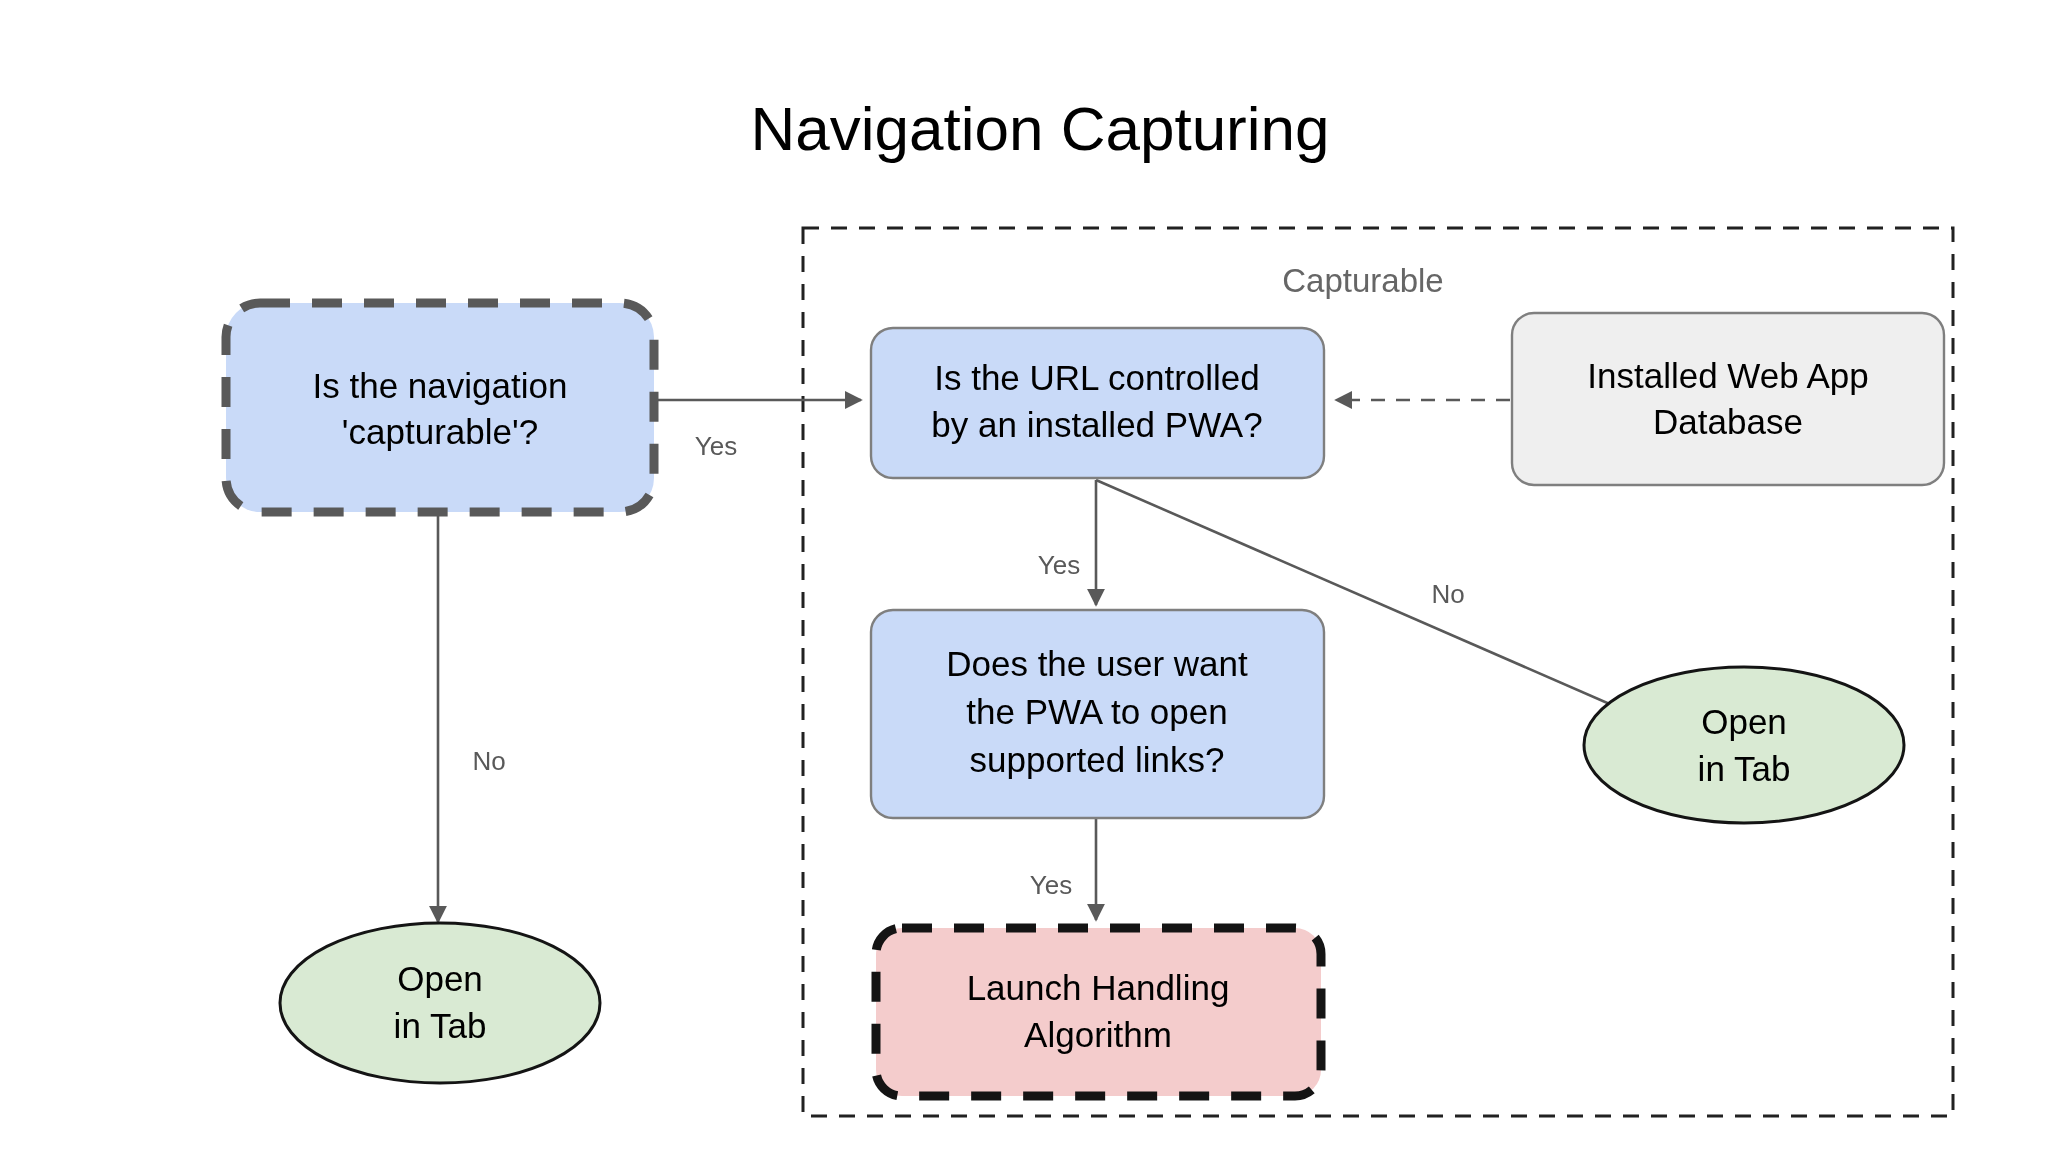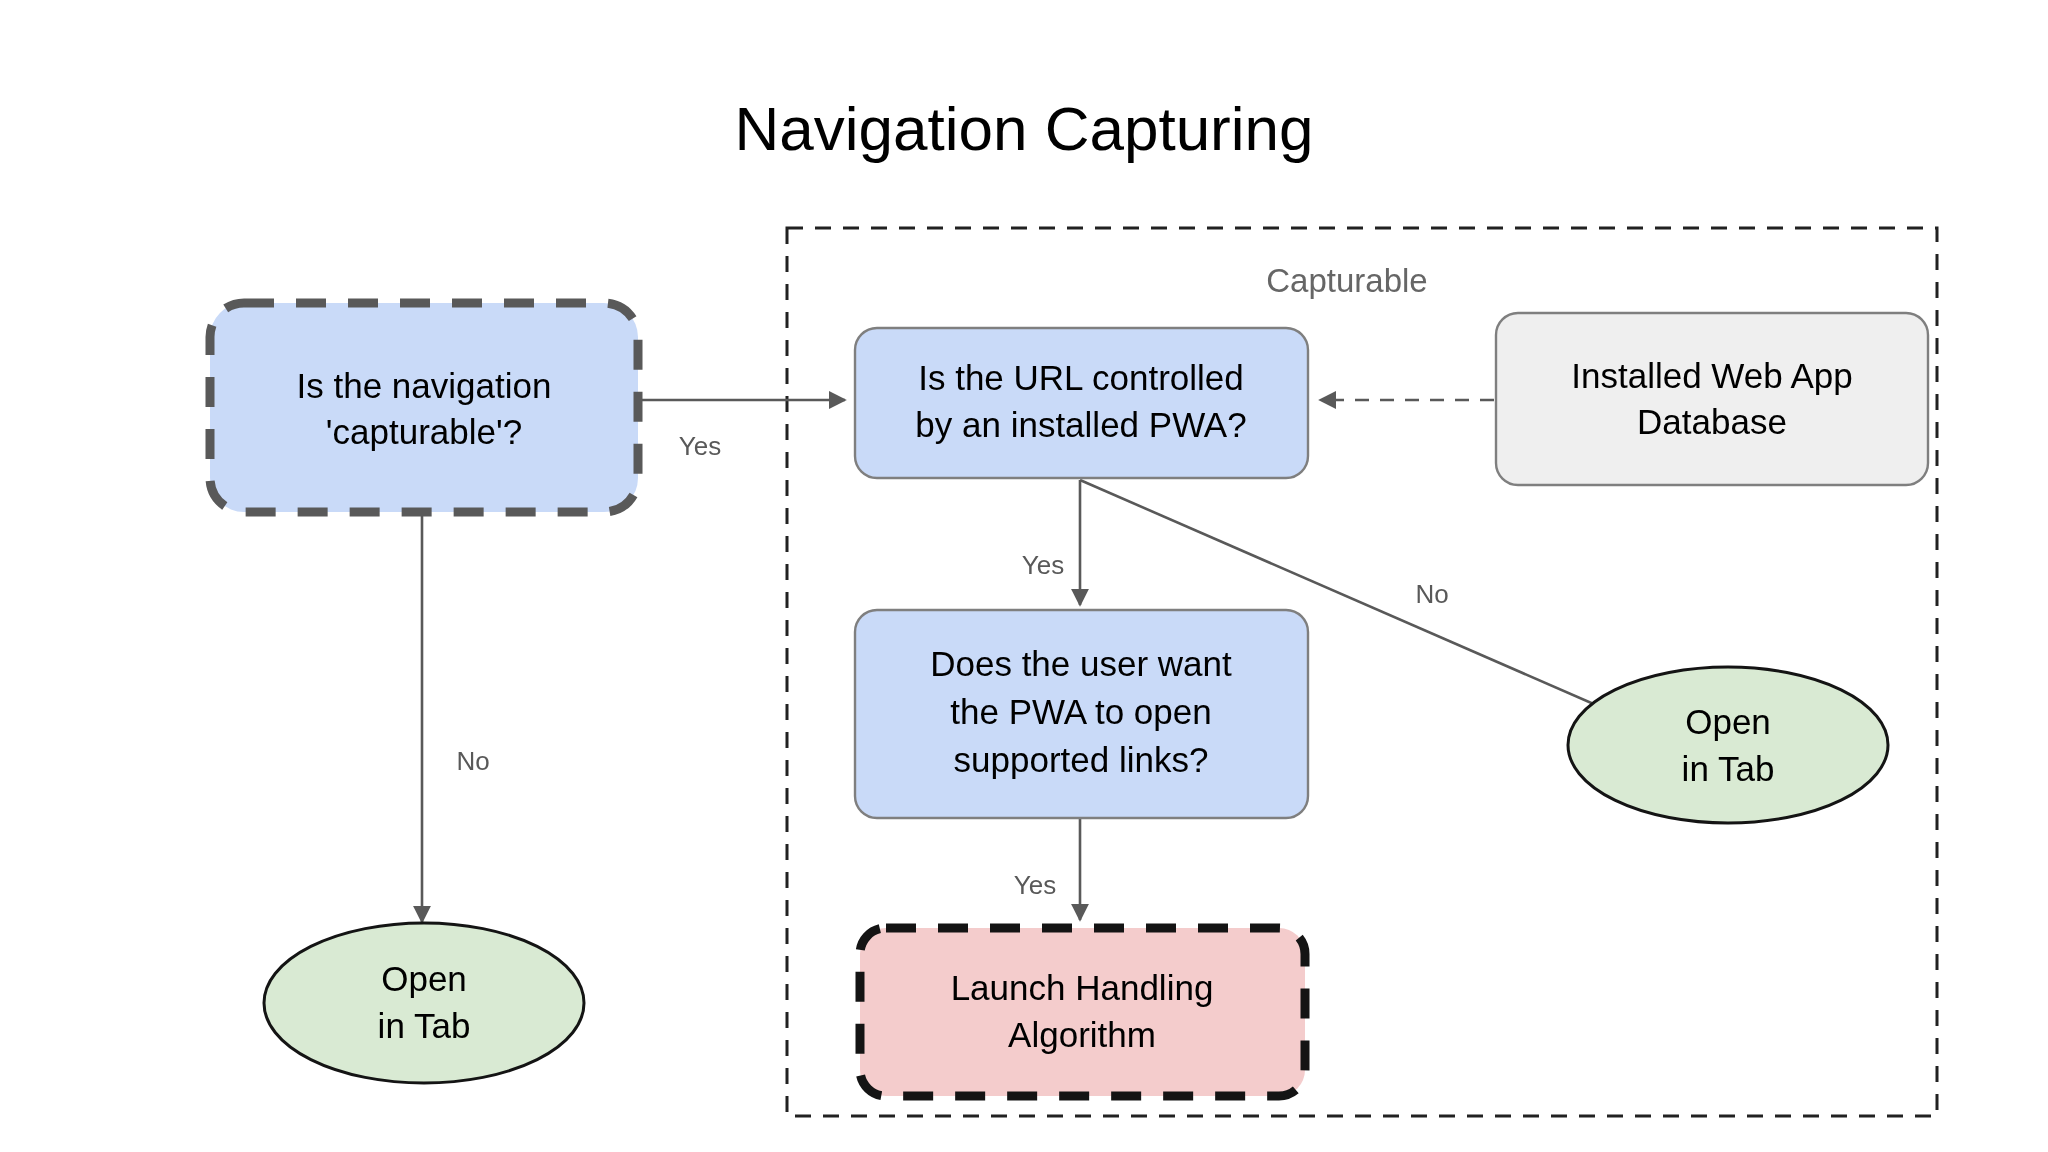--- a/index.html
+++ b/index.html
@@ -13,20 +13,21 @@
     height: 1152px;
     overflow: hidden;
     font-family: "Liberation Sans", sans-serif;
     -webkit-font-smoothing: antialiased;
   }
   #diagram-root {
     position: relative;
     width: 1740px;
     height: 1152px;
     background: #ffffff;
+    margin-left: 16px;
   }
   svg.canvas {
     position: absolute;
     inset: 0;
     width: 2048px;
     height: 1152px;
     display: block;
   }
   .node-label, .title-text, .edge-label, .group-label {
     font-family: "Liberation Sans", sans-serif;

